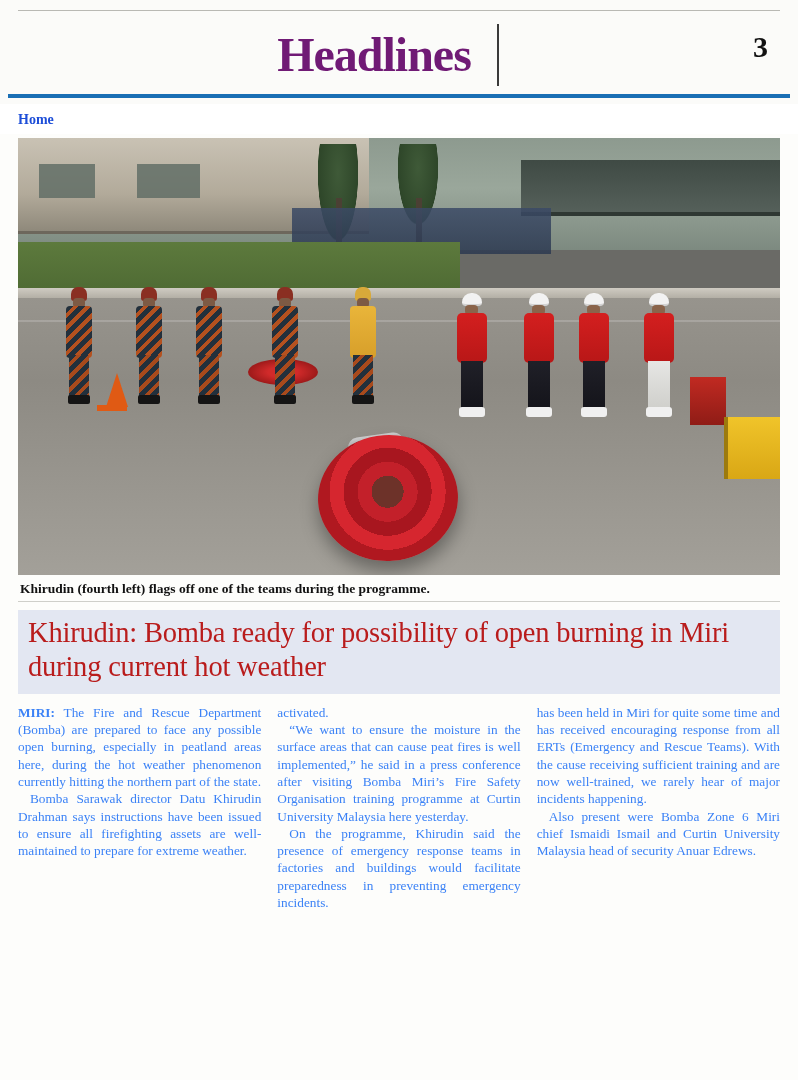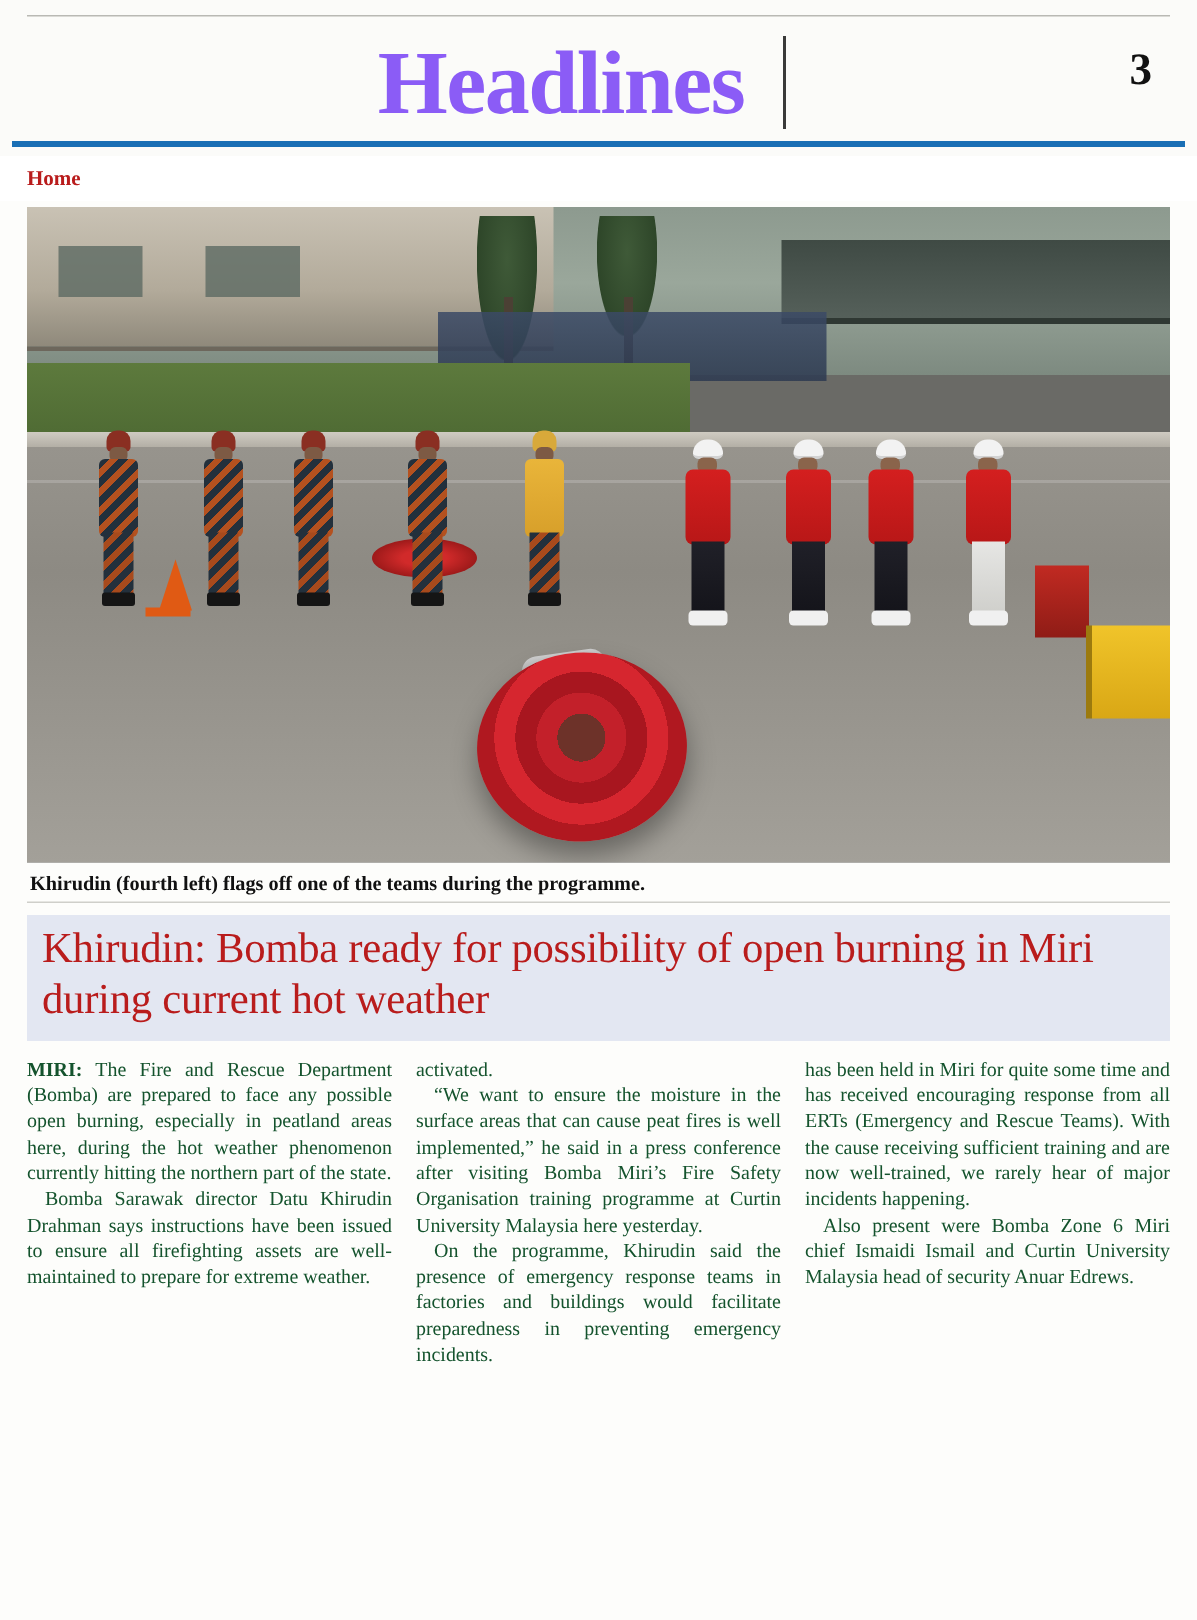--- a/index.html
+++ b/index.html
@@ -33,23 +33,23 @@
     position: absolute;
     left: 0; right: 0; top: 18px;
     height: 74px;
     display: flex;
     align-items: center;
     justify-content: center;
   }
   .headlines-title {
     font-family: "Liberation Serif", serif;
     font-weight: bold;
-    font-size: 60px;
+    font-size: 48px;
     letter-spacing: -1px;
-    color: #8b5cf6;
+    color: #701a75;
     line-height: 1;
     margin-right: 26px;
   }
   .vert-rule {
     width: 2px;
     height: 62px;
     background: #3a3a3a;
     margin-right: 22px;
   }
   .page-number {
@@ -70,21 +70,21 @@
 
   
   .section-bar {
     padding: 6px 18px 6px 18px;
     background: #ffffff;
   }
   .section-label {
     font-family: "Liberation Serif", serif;
     font-weight: bold;
     font-size: 14px;
-    color: #b91c1c;
+    color: #1d4ed8;
   }
 
   
   .photo-wrap {
     margin: 4px 18px 0 18px;
     position: relative;
   }
   .photo {
     position: relative;
     width: 100%;
@@ -272,21 +272,21 @@
     grid-template-columns: 1fr 1fr 1fr;
     column-gap: 16px;
   }
   .col p {
     margin: 0;
     font-family: "Liberation Serif", serif;
     font-size: 13.3px;
     line-height: 1.30;
     text-align: justify;
     text-justify: inter-word;
-    color: #14532d;
+    color: #3b82f6;
     hyphens: auto;
   }
   .col p + p { text-indent: 12px; }
   .lede { font-weight: bold; }
 </style>
 </head>
 <body>
 
 <div class="page">
 

